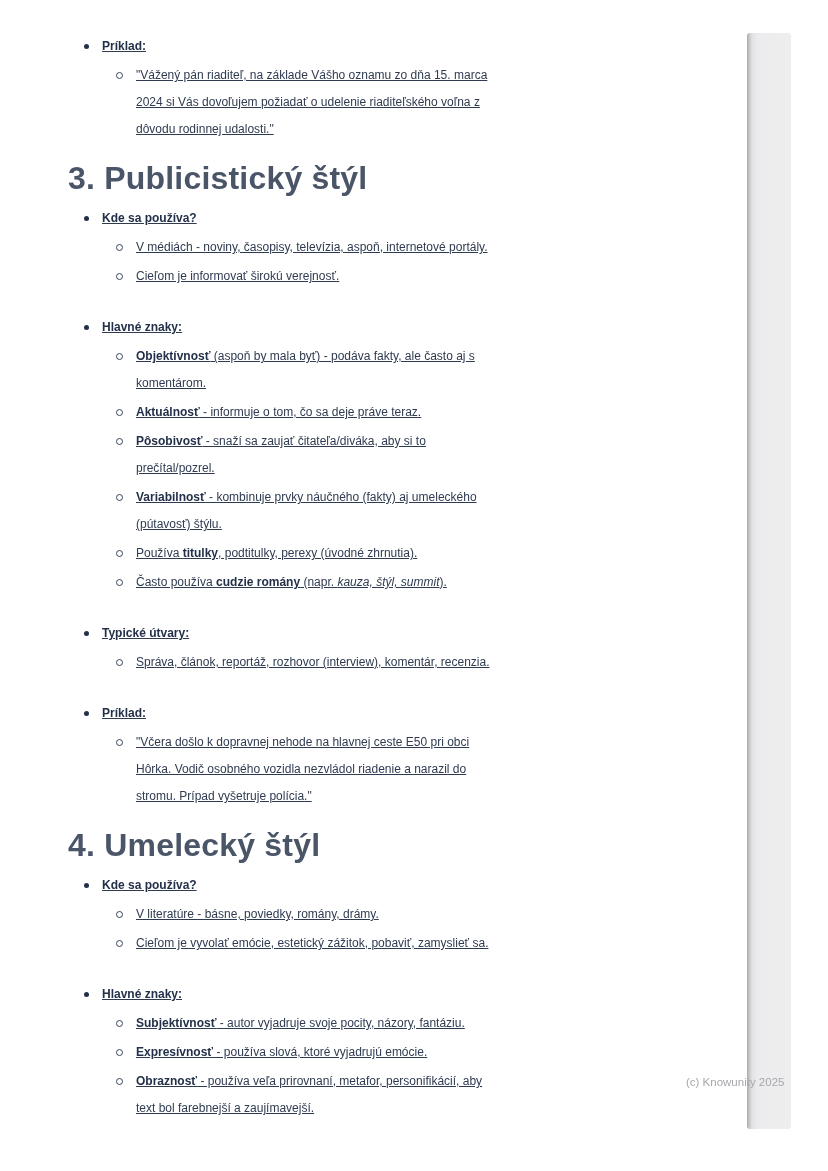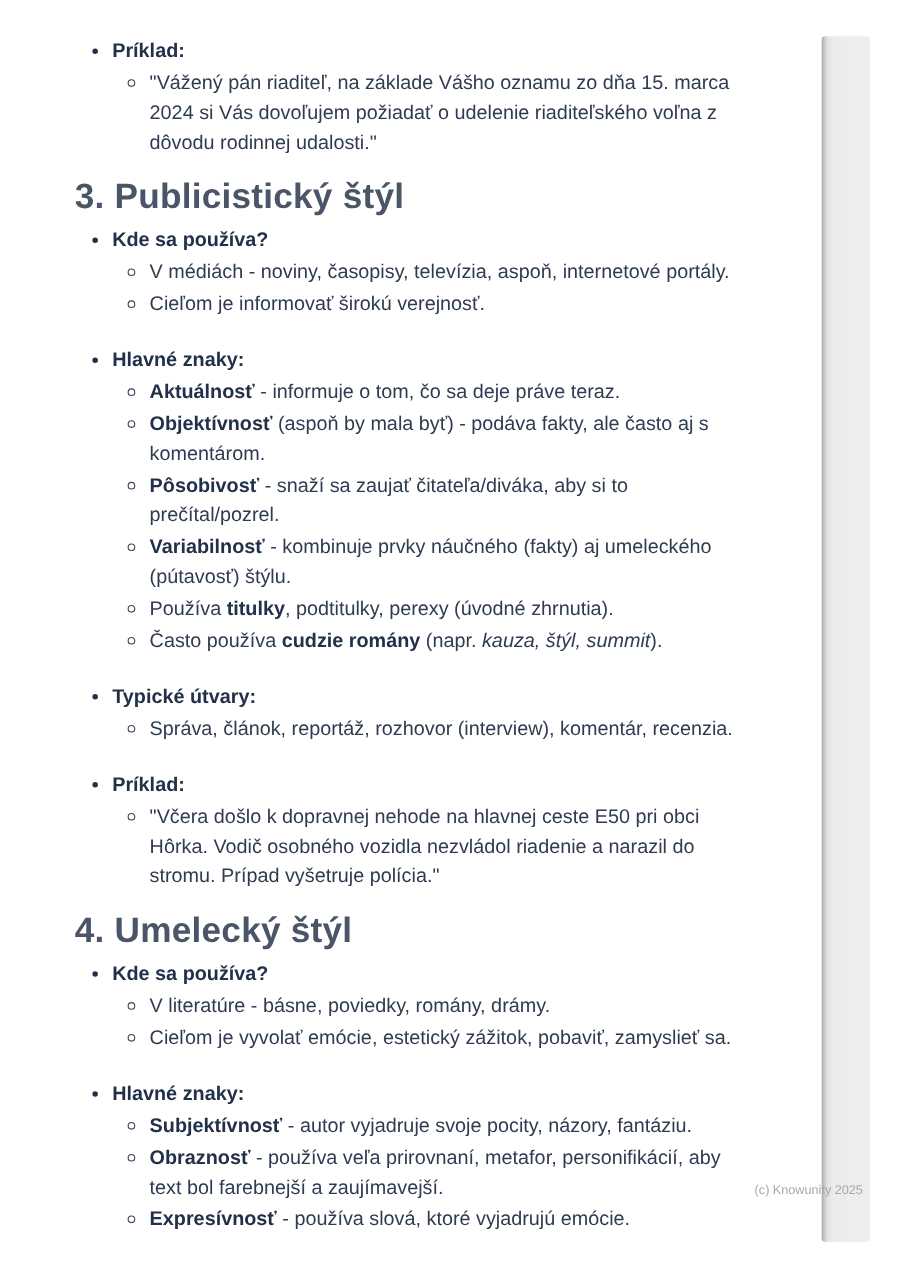--- a/index.html
+++ b/index.html
@@ -16,22 +16,23 @@
     position:absolute;left:60px;top:33px;width:680px;
   }
   .h2{
     font-size:32px;line-height:34px;font-weight:700;
     color:#4a5568;margin:18px 0 10px 8px;
     letter-spacing:.2px;
   }
   .list{margin:0;padding:0;}
   .li{
     position:relative;
-    font-size:18px;line-height:27px;
+    font-size:12px;line-height:27px;
     margin:0 0 2px 0;
+    text-decoration:underline;
   }
   .list .lvl1:not(:first-child){margin-top:24px;}
   .lvl1{padding-left:42px;}
   .lvl2{padding-left:76px;}
   .li-text{white-space:pre-line;display:inline;}
   .b{font-weight:700;color:#233049;}
   .i{font-style:italic;}
   .dot{
     position:absolute;left:24px;top:11px;
     width:5px;height:5px;border-radius:50%;
@@ -64,43 +65,43 @@
         <div class="li lvl2"><span class="circle"></span><span class="li-text"><span class="">"Vážený pán riaditeľ, na základe Vášho oznamu zo dňa 15. marca
 2024 si Vás dovoľujem požiadať o udelenie riaditeľského voľna z
 dôvodu rodinnej udalosti."</span></span></div>
       </div>
       <div class="h2">3. Publicistický štýl</div>
       <div class="list">
         <div class="li lvl1"><span class="dot"></span><span class="li-text"><span class="b ">Kde sa používa?</span></span></div>
         <div class="li lvl2"><span class="circle"></span><span class="li-text"><span class="">V médiách - noviny, časopisy, televízia, aspoň, internetové portály.</span></span></div>
         <div class="li lvl2"><span class="circle"></span><span class="li-text"><span class="">Cieľom je informovať širokú verejnosť.</span></span></div>
         <div class="li lvl1"><span class="dot"></span><span class="li-text"><span class="b ">Hlavné znaky:</span></span></div>
-        <div class="li lvl2"><span class="circle"></span><span class="li-text"><span class="b ">Aktuálnosť</span><span class=""> - informuje o tom, čo sa deje práve teraz.</span></span></div>
         <div class="li lvl2"><span class="circle"></span><span class="li-text"><span class="b ">Objektívnosť</span><span class=""> (aspoň by mala byť) - podáva fakty, ale často aj s
 komentárom.</span></span></div>
+        <div class="li lvl2"><span class="circle"></span><span class="li-text"><span class="b ">Aktuálnosť</span><span class=""> - informuje o tom, čo sa deje práve teraz.</span></span></div>
         <div class="li lvl2"><span class="circle"></span><span class="li-text"><span class="b ">Pôsobivosť</span><span class=""> - snaží sa zaujať čitateľa/diváka, aby si to
 prečítal/pozrel.</span></span></div>
         <div class="li lvl2"><span class="circle"></span><span class="li-text"><span class="b ">Variabilnosť</span><span class=""> - kombinuje prvky náučného (fakty) aj umeleckého
 (pútavosť) štýlu.</span></span></div>
         <div class="li lvl2"><span class="circle"></span><span class="li-text"><span class="">Používa </span><span class="b ">titulky</span><span class="">, podtitulky, perexy (úvodné zhrnutia).</span></span></div>
         <div class="li lvl2"><span class="circle"></span><span class="li-text"><span class="">Často používa </span><span class="b ">cudzie romány</span><span class=""> (napr. </span><span class="i">kauza, štýl, summit</span><span class="">).</span></span></div>
         <div class="li lvl1"><span class="dot"></span><span class="li-text"><span class="b ">Typické útvary:</span></span></div>
         <div class="li lvl2"><span class="circle"></span><span class="li-text"><span class="">Správa, článok, reportáž, rozhovor (interview), komentár, recenzia.</span></span></div>
         <div class="li lvl1"><span class="dot"></span><span class="li-text"><span class="b ">Príklad:</span></span></div>
         <div class="li lvl2"><span class="circle"></span><span class="li-text"><span class="">"Včera došlo k dopravnej nehode na hlavnej ceste E50 pri obci
 Hôrka. Vodič osobného vozidla nezvládol riadenie a narazil do
 stromu. Prípad vyšetruje polícia."</span></span></div>
       </div>
       <div class="h2">4. Umelecký štýl</div>
       <div class="list">
         <div class="li lvl1"><span class="dot"></span><span class="li-text"><span class="b ">Kde sa používa?</span></span></div>
         <div class="li lvl2"><span class="circle"></span><span class="li-text"><span class="">V literatúre - básne, poviedky, romány, drámy.</span></span></div>
         <div class="li lvl2"><span class="circle"></span><span class="li-text"><span class="">Cieľom je vyvolať emócie, estetický zážitok, pobaviť, zamyslieť sa.</span></span></div>
         <div class="li lvl1"><span class="dot"></span><span class="li-text"><span class="b ">Hlavné znaky:</span></span></div>
         <div class="li lvl2"><span class="circle"></span><span class="li-text"><span class="b ">Subjektívnosť</span><span class=""> - autor vyjadruje svoje pocity, názory, fantáziu.</span></span></div>
+        <div class="li lvl2"><span class="circle"></span><span class="li-text"><span class="b ">Expresívnosť</span><span class=""> - používa slová, ktoré vyjadrujú emócie.</span></span></div>
         <div class="li lvl2"><span class="circle"></span><span class="li-text"><span class="b ">Obraznosť</span><span class=""> - používa veľa prirovnaní, metafor, personifikácií, aby
 text bol farebnejší a zaujímavejší.</span></span></div>
-        <div class="li lvl2"><span class="circle"></span><span class="li-text"><span class="b ">Expresívnosť</span><span class=""> - používa slová, ktoré vyjadrujú emócie.</span></span></div>
       </div>
     </div>
   <div class="next-page-edge"></div>
   <div class="copyright">(c) Knowunity 2025</div>
 </div>
 
 </body></html>

